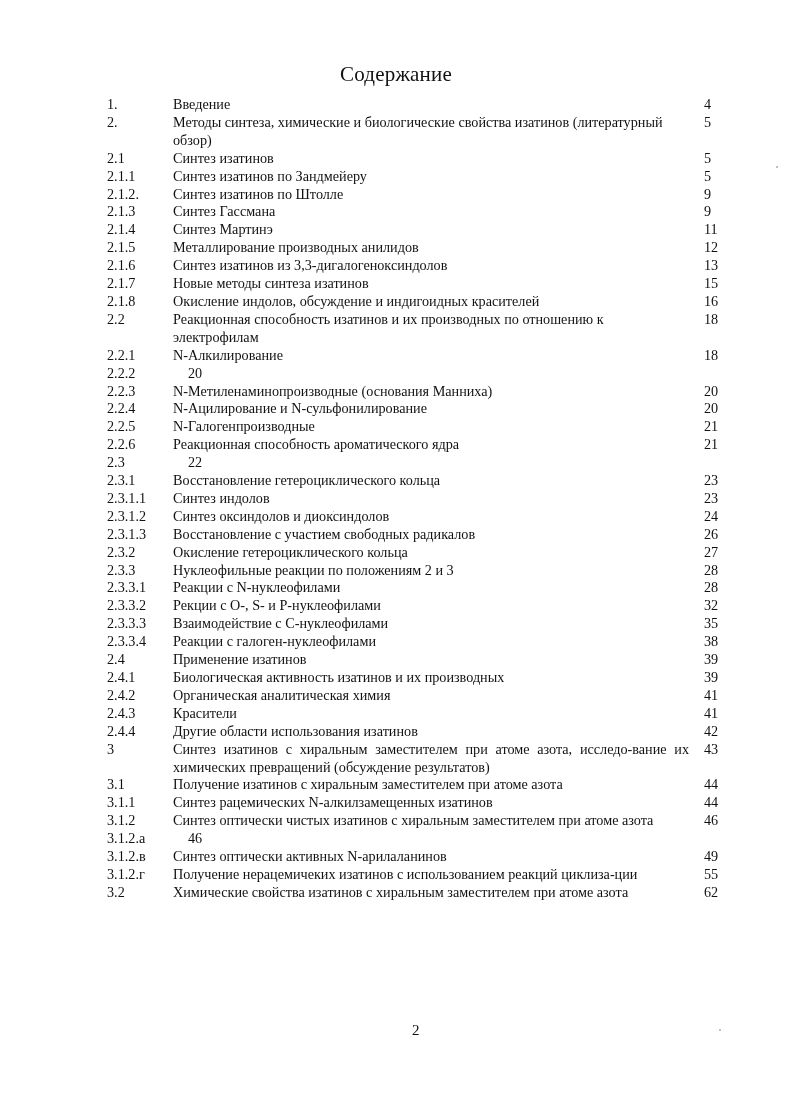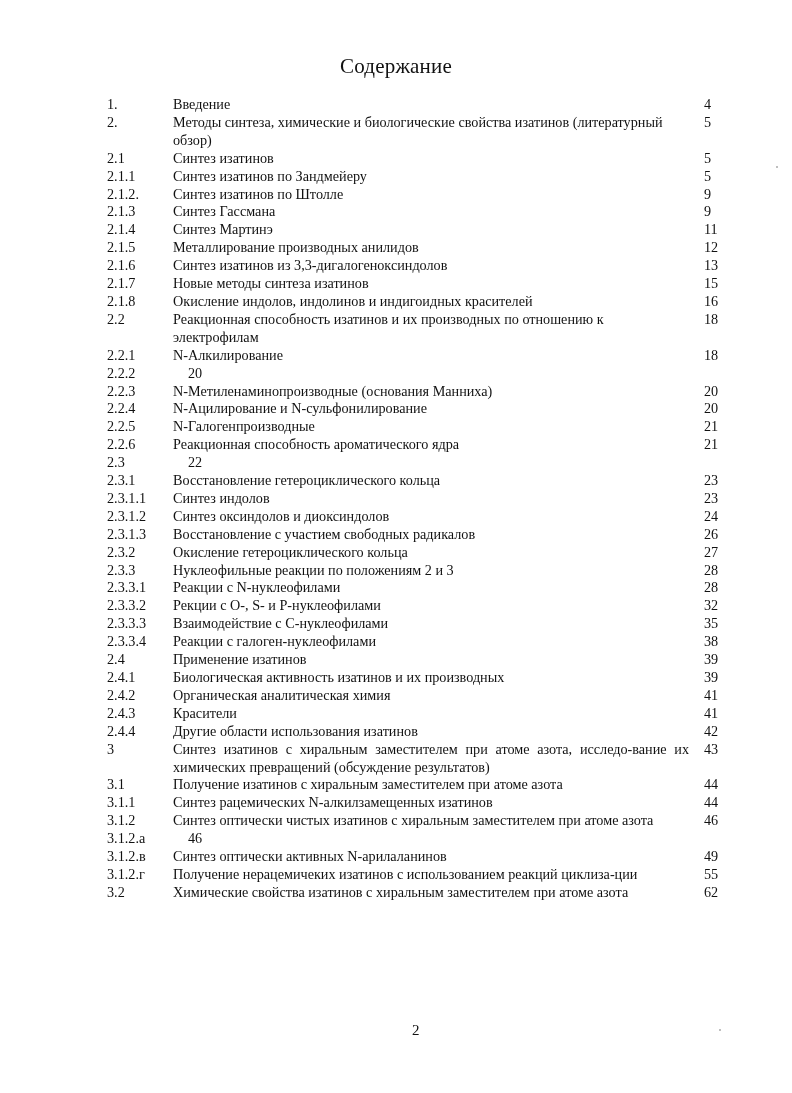--- a/index.html
+++ b/index.html
@@ -1,18 +1,18 @@
 <!DOCTYPE html>
 <html><head>
 <meta charset="utf-8">
 <style>
   html, body { margin:0; padding:0; background:#ffffff; }
   body { width:792px; height:1093px; position:relative; overflow:hidden;
          font-family:"Liberation Serif", "DejaVu Serif", serif; color:#111; }
-  .title { position:absolute; top:54px; left:0; width:792px; text-align:center;
+  .title { position:absolute; top:62px; left:0; width:792px; text-align:center;
            font-size:21px; letter-spacing:0.2px; }
   .toc { position:absolute; top:96px; left:107px; width:620px; }
   .row { display:flex; font-size:14.2px; line-height:17.9px; }
   .num { width:66px; flex:none; }
   .text { width:516px; flex:none; }
   .text.just { text-align:justify; text-align-last:left; }
   .page { width:30px; flex:none; padding-left:15px; }
   .pagenum { position:absolute; top:1022px; left:412px; font-size:15px; }
   .speck { position:absolute; width:2px; height:2px; background:#aaa; border-radius:1px; }
 </style>
@@ -68,21 +68,21 @@
         <div class="text">Синтез изатинов из 3,3-дигалогеноксиндолов</div>
         <div class="page">13</div>
       </div>
       <div class="row">
         <div class="num">2.1.7</div>
         <div class="text">Новые методы синтеза изатинов</div>
         <div class="page">15</div>
       </div>
       <div class="row">
         <div class="num">2.1.8</div>
-        <div class="text">Окисление индолов, индолинов и индигоидных красителей</div>
+        <div class="text">Окисление индолов, обсуждение и индигоидных красителей</div>
         <div class="page">16</div>
       </div>
       <div class="row">
         <div class="num">2.2</div>
         <div class="text">Реакционная способность изатинов и их  производных по отношению к электрофилам</div>
         <div class="page">18</div>
       </div>
       <div class="row">
         <div class="num">2.2.1</div>
         <div class="text">N-Алкилирование</div>

